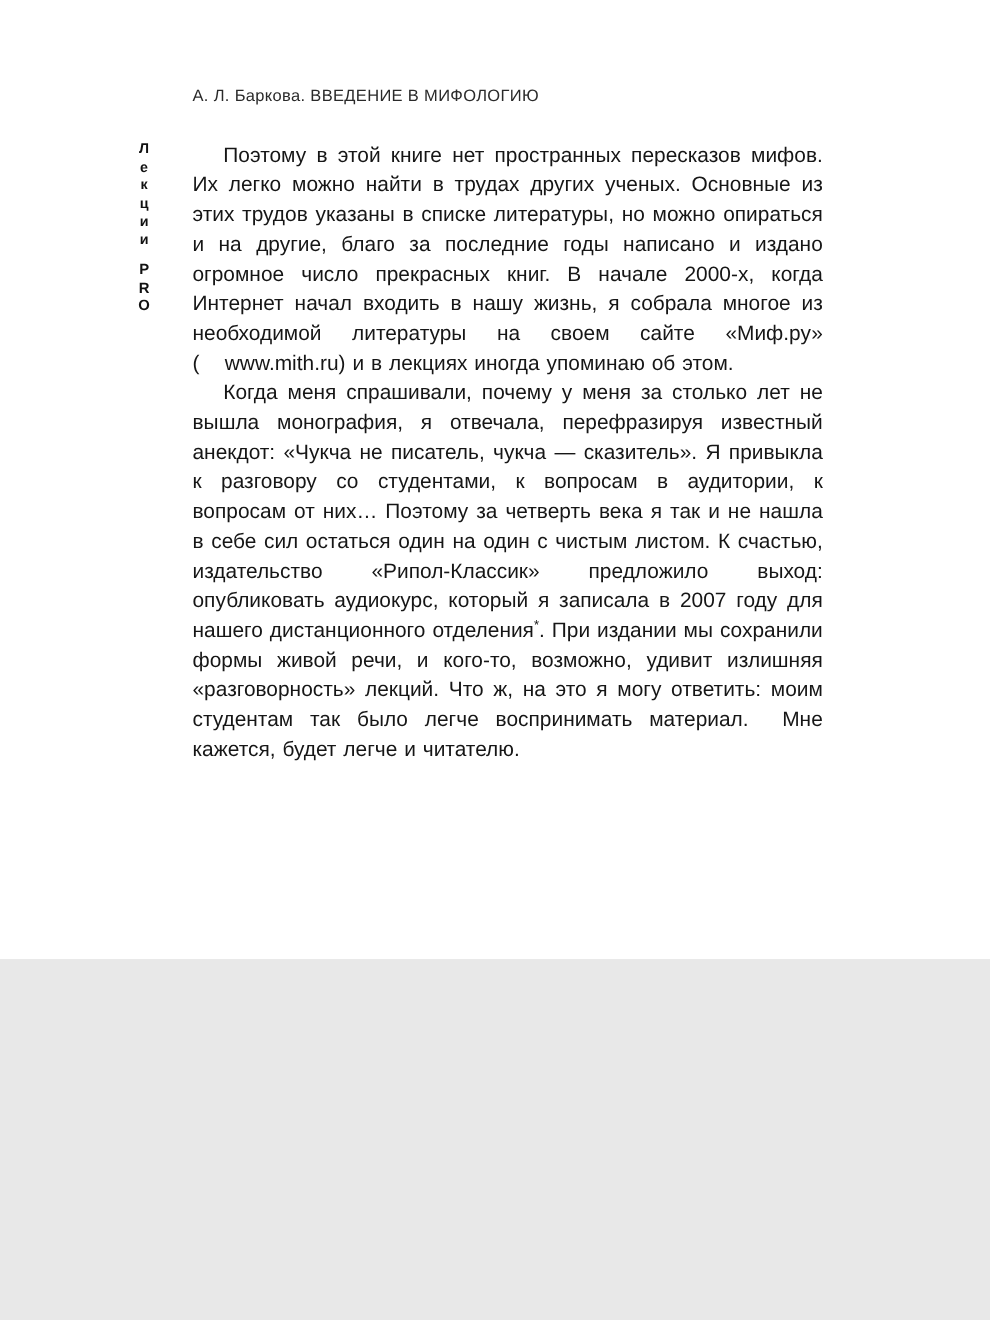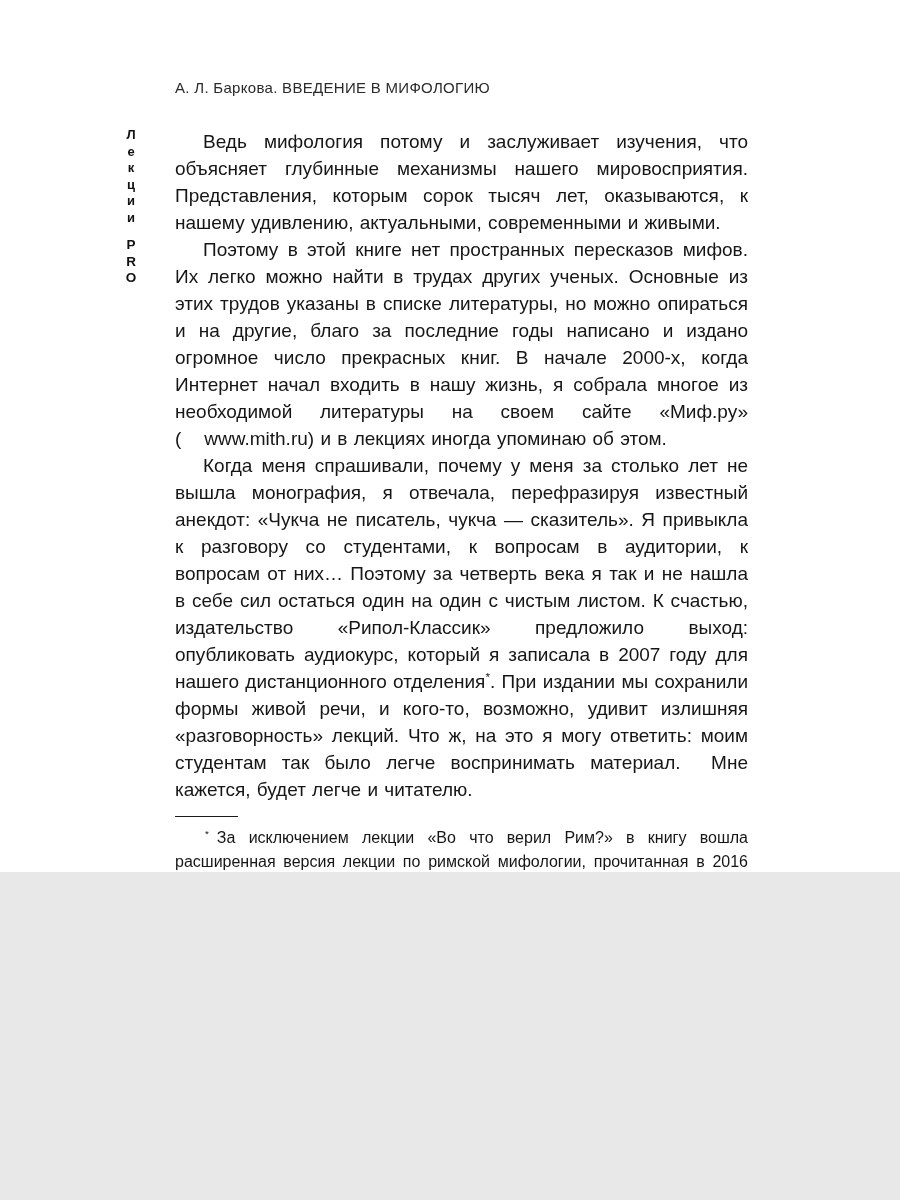--- a/index.html
+++ b/index.html
@@ -104,25 +104,20 @@
 и
 и</div>
     <div class="spine-brand">P
 R
 O</div>
   </div>
 
   <div class="body-text">
 
 
-    <p>Ведь мифология потому и заслуживает изучения, что объясняет глубинные механизмы нашего мировосприятия. Представления, которым сорок тысяч лет, оказываются, к нашему удивлению, актуальными, современными и живыми.</p>
 
     <p><span>Поэтому в этой книге нет пространных пересказов мифов. Их легко можно найти в трудах других ученых. Основные из этих трудов указаны в списке литературы, но можно опираться и на другие, благо за последние годы написано и издано огромное число прекрасных книг. В начале 2000-х, когда Интернет начал входить в нашу жизнь, я собрала многое из необходимой литературы на своем сайте «Миф.ру» (</span><a class="link">www.mith.ru</a><span>) и в лекциях иногда упоминаю об этом.</span></p>
 
     <p><span>Когда меня спрашивали, почему у меня за столько лет не вышла монография, я отвечала, перефразируя известный анекдот: «Чукча не писатель, чукча — сказитель». Я привыкла к разговору со студентами, к вопросам в аудитории, к вопросам от них… Поэтому за четверть века я так и не нашла в себе сил остаться один на один с чистым листом. К счастью, издательство «Рипол-Классик» предложило выход: опубликовать аудиокурс, который я записала в 2007 году для нашего дистанционного отделения</span><sup>*</sup><span>. При издании мы сохранили формы живой речи, и кого-то, возможно, удивит излишняя «разговорность» лекций. Что ж, на это я могу ответить: моим студентам так было легче воспринимать материал.&nbsp; Мне кажется, будет легче и читателю.</span></p>
   </div>
 
-  <div class="footnote">
-    <div class="footnote-rule"></div>
-    <p class="footnote-text"><sup>*</sup><span>За исключением лекции «Во что верил Рим?» в книгу вошла расширенная версия лекции по римской мифологии, прочитанная в 2016 году в курсе авторских вебинаров уже вне УНИКа.</span></p>
-  </div>
 
 </div>
 
 </body></html>

